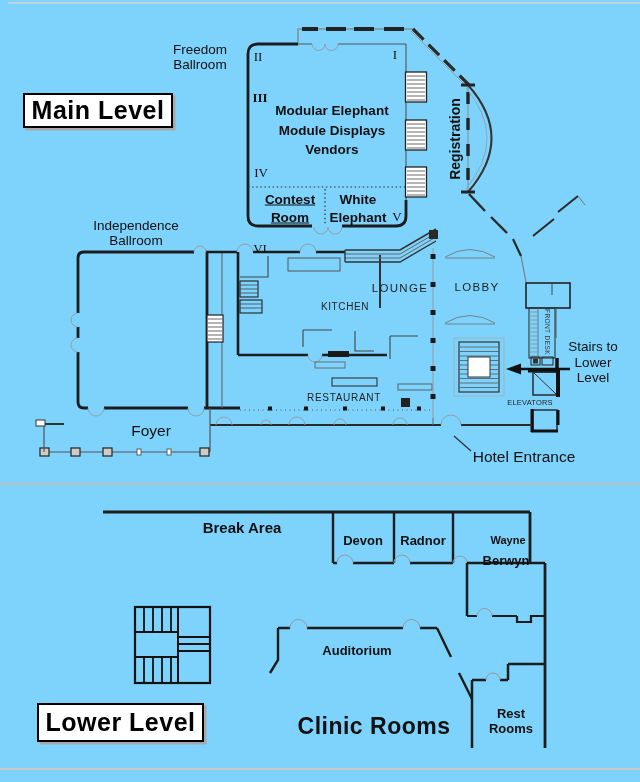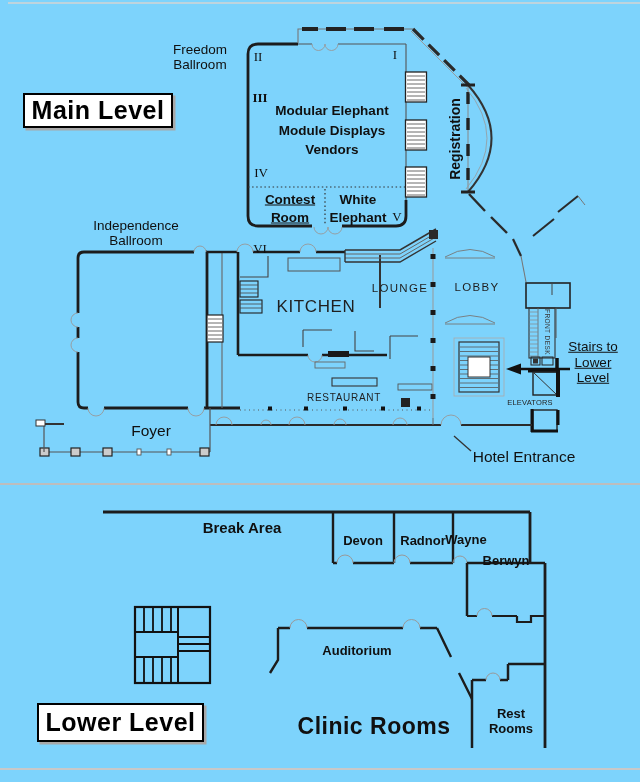--- a/index.html
+++ b/index.html
@@ -261,40 +261,40 @@
   <div>Elephant</div>
 </div>
 
 <div class="lbl bold rot-ccw" style="left:456px;top:139px;font-size:14px;">Registration</div>
 
 <div class="lbl" style="left:136px;top:233px;font-size:13.5px;line-height:15px;">
   <div>Independence</div>
   <div>Ballroom</div>
 </div>
 
-<div class="lbl" style="left:300px;top:307px;font-size:17px;letter-spacing:.6px;color:#1f1f1f;padding-left:32px;">KITCHEN</div>
+<div class="lbl" style="left:329px;top:307px;font-size:10px;letter-spacing:.6px;color:#1f1f1f;padding-left:32px;">KITCHEN</div>
 <div class="lbl" style="left:400px;top:288px;font-size:11.5px;letter-spacing:1.3px;color:#1f1f1f;">LOUNGE</div>
 <div class="lbl" style="left:477px;top:287px;font-size:11.5px;letter-spacing:1.3px;color:#1f1f1f;">LOBBY</div>
 <div class="lbl rot-cw" style="left:547px;top:332px;font-size:6.5px;letter-spacing:.4px;color:#3a3a3a;">FRONT DESK</div>
 <div class="lbl" style="left:344px;top:398px;font-size:10px;letter-spacing:.7px;color:#1f1f1f;">RESTAURANT</div>
 <div class="lbl" style="left:530px;top:403px;font-size:7.5px;letter-spacing:.2px;color:#222;">ELEVATORS</div>
 
-<div class="lbl" style="left:593px;top:362px;font-size:13.5px;line-height:15.5px;text-decoration:underline;">
+<div class="lbl" style="left:593px;top:362px;font-size:13.5px;line-height:15.5px;">
   <div>Stairs to</div>
   <div>Lower</div>
   <div>Level</div>
 </div>
 
 <div class="lbl" style="left:151px;top:431px;font-size:15.5px;">Foyer</div>
 <div class="lbl" style="left:524px;top:457px;font-size:15.5px;">Hotel Entrance</div>
 
 <div class="lbl bold" style="left:242px;top:528px;font-size:15px;">Break Area</div>
 <div class="lbl bold" style="left:363px;top:541px;font-size:13px;">Devon</div>
 <div class="lbl bold" style="left:423px;top:541px;font-size:13px;">Radnor</div>
-<div class="lbl bold" style="left:466px;top:540px;font-size:13px;">Wayne</div>
+<div class="lbl bold" style="left:508px;top:540px;font-size:11px;">Wayne</div>
 <div class="lbl bold" style="left:506px;top:561px;font-size:13px;">Berwyn</div>
 <div class="lbl bold" style="left:357px;top:651px;font-size:13px;">Auditorium</div>
 
 <div class="titlebox" style="left:37px;top:703px;width:163px;height:35px;font-size:25px;letter-spacing:.5px;">Lower Level</div>
 
 <div class="lbl bold" style="left:374px;top:727px;font-size:23px;letter-spacing:.5px;">Clinic Rooms</div>
 
 <div class="lbl bold" style="left:511px;top:721px;font-size:13px;line-height:15px;">
   <div>Rest</div>
   <div>Rooms</div>

